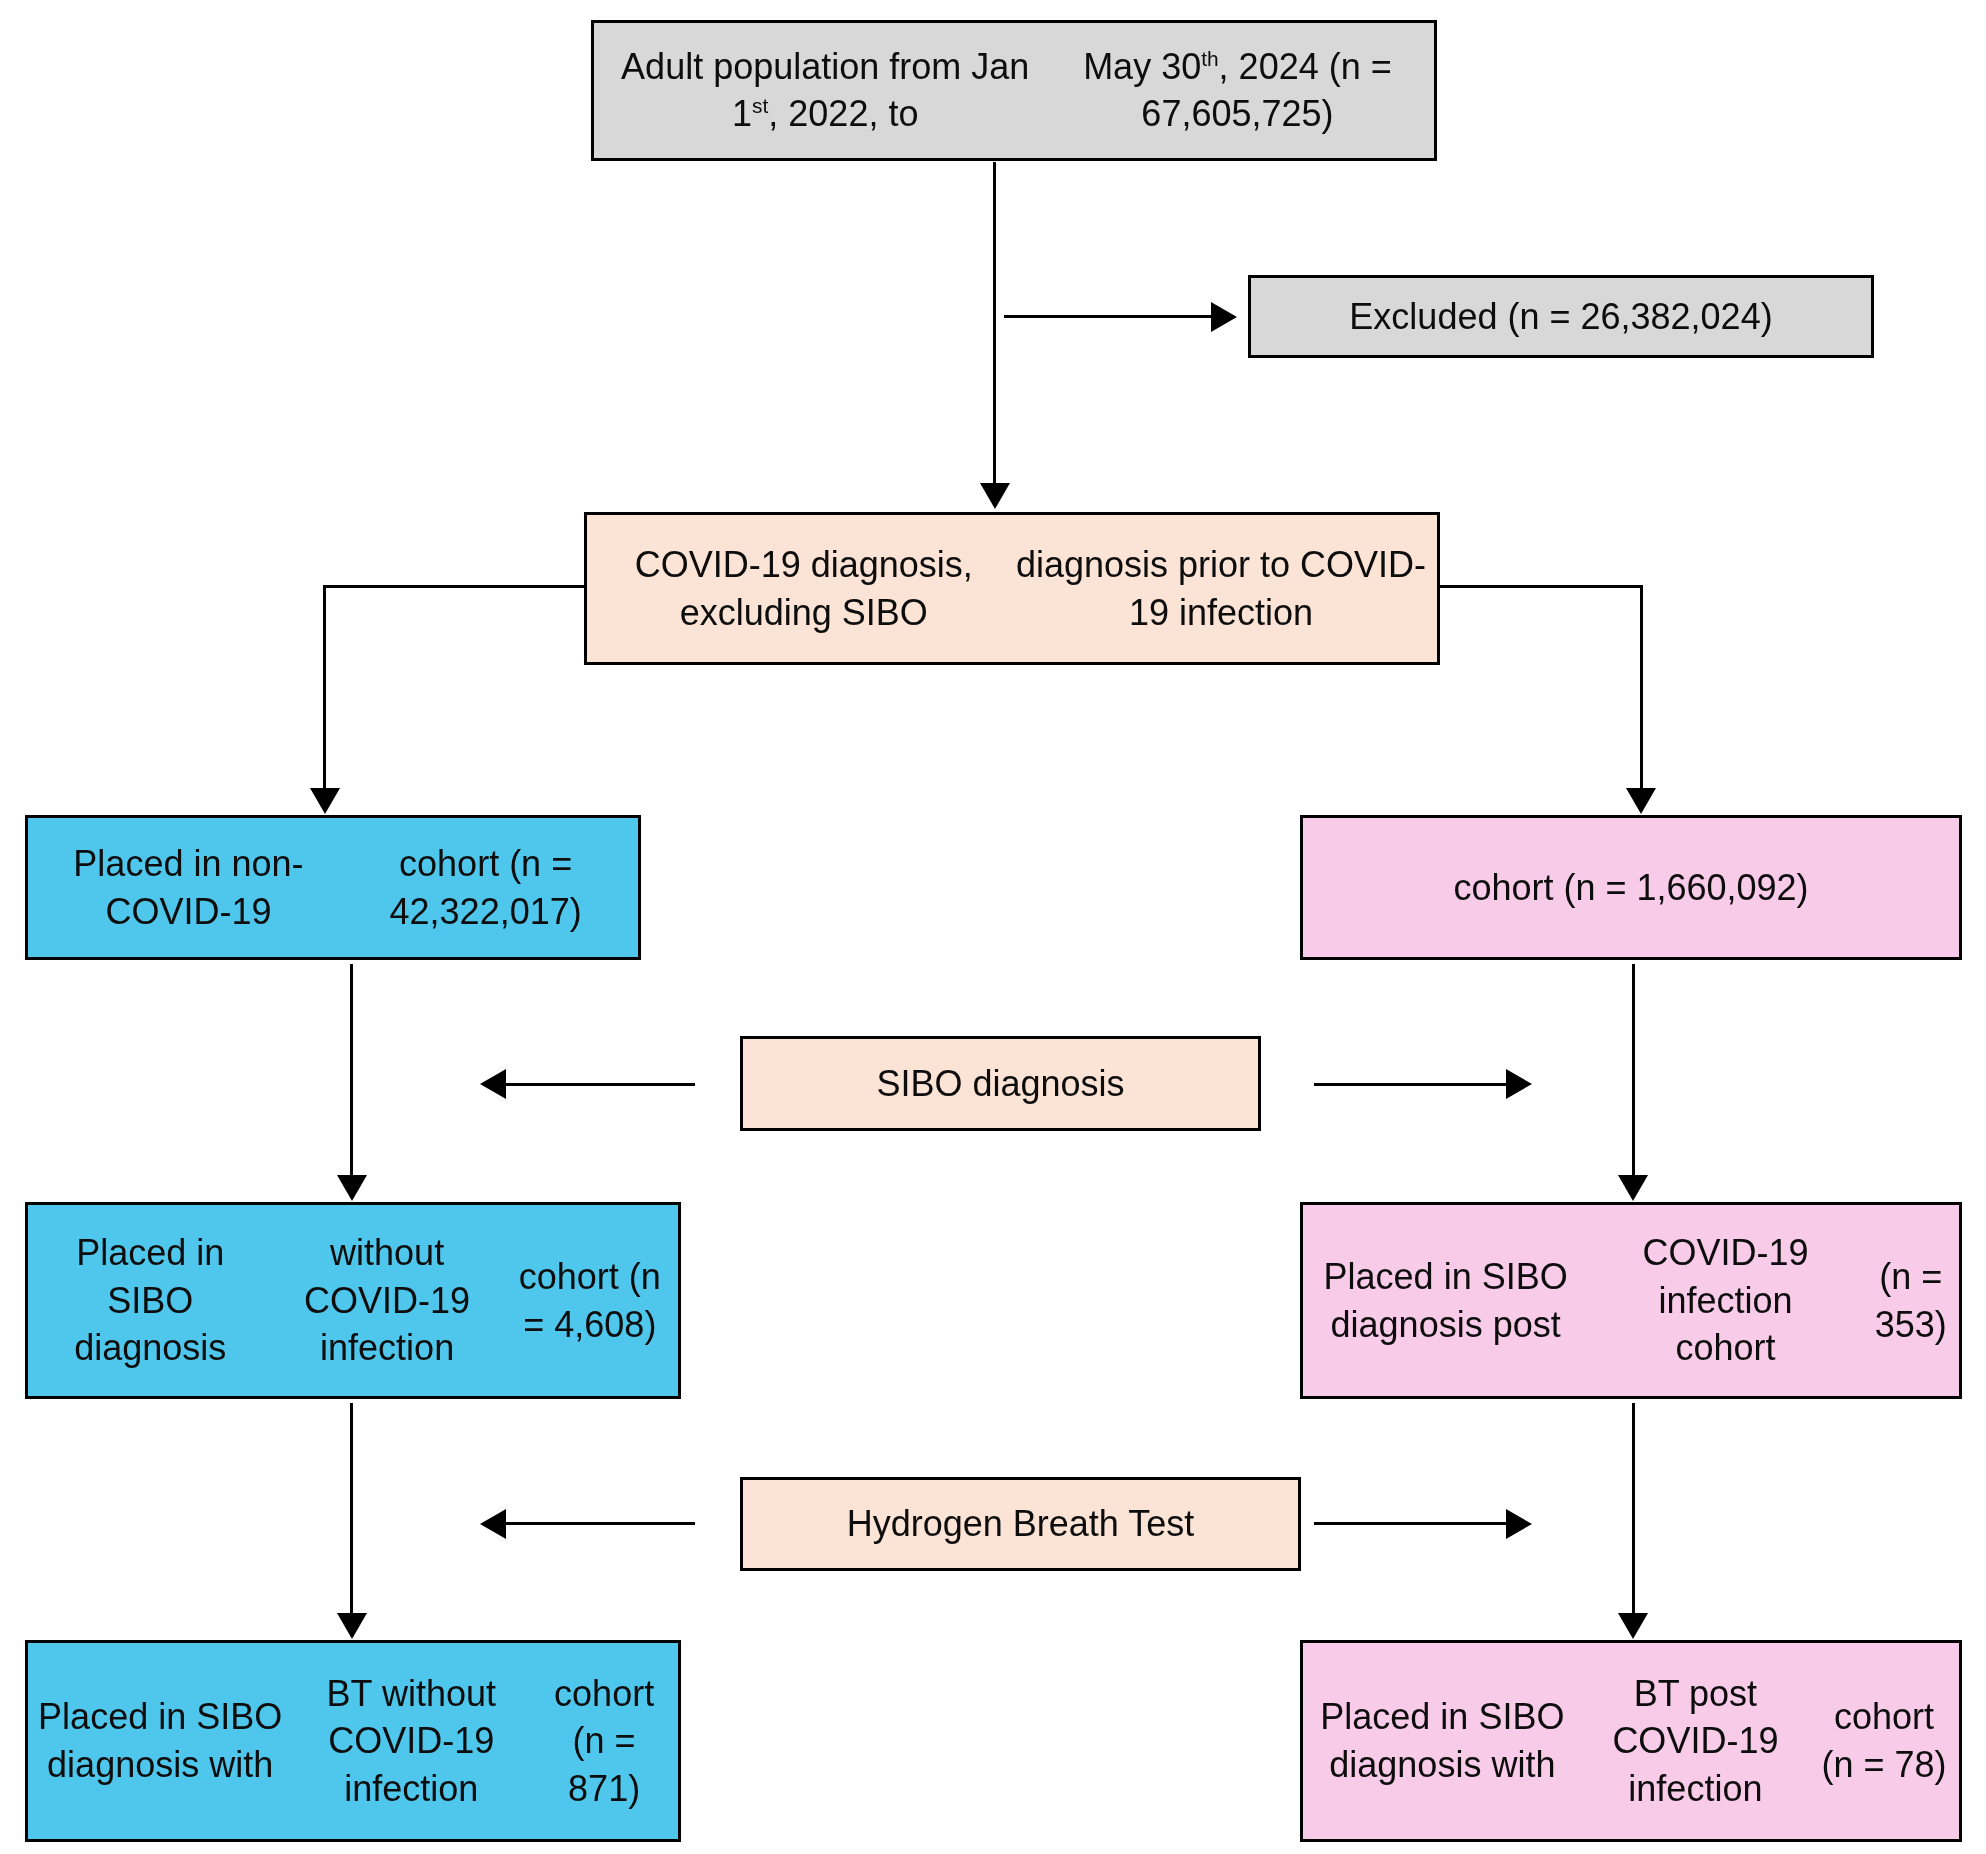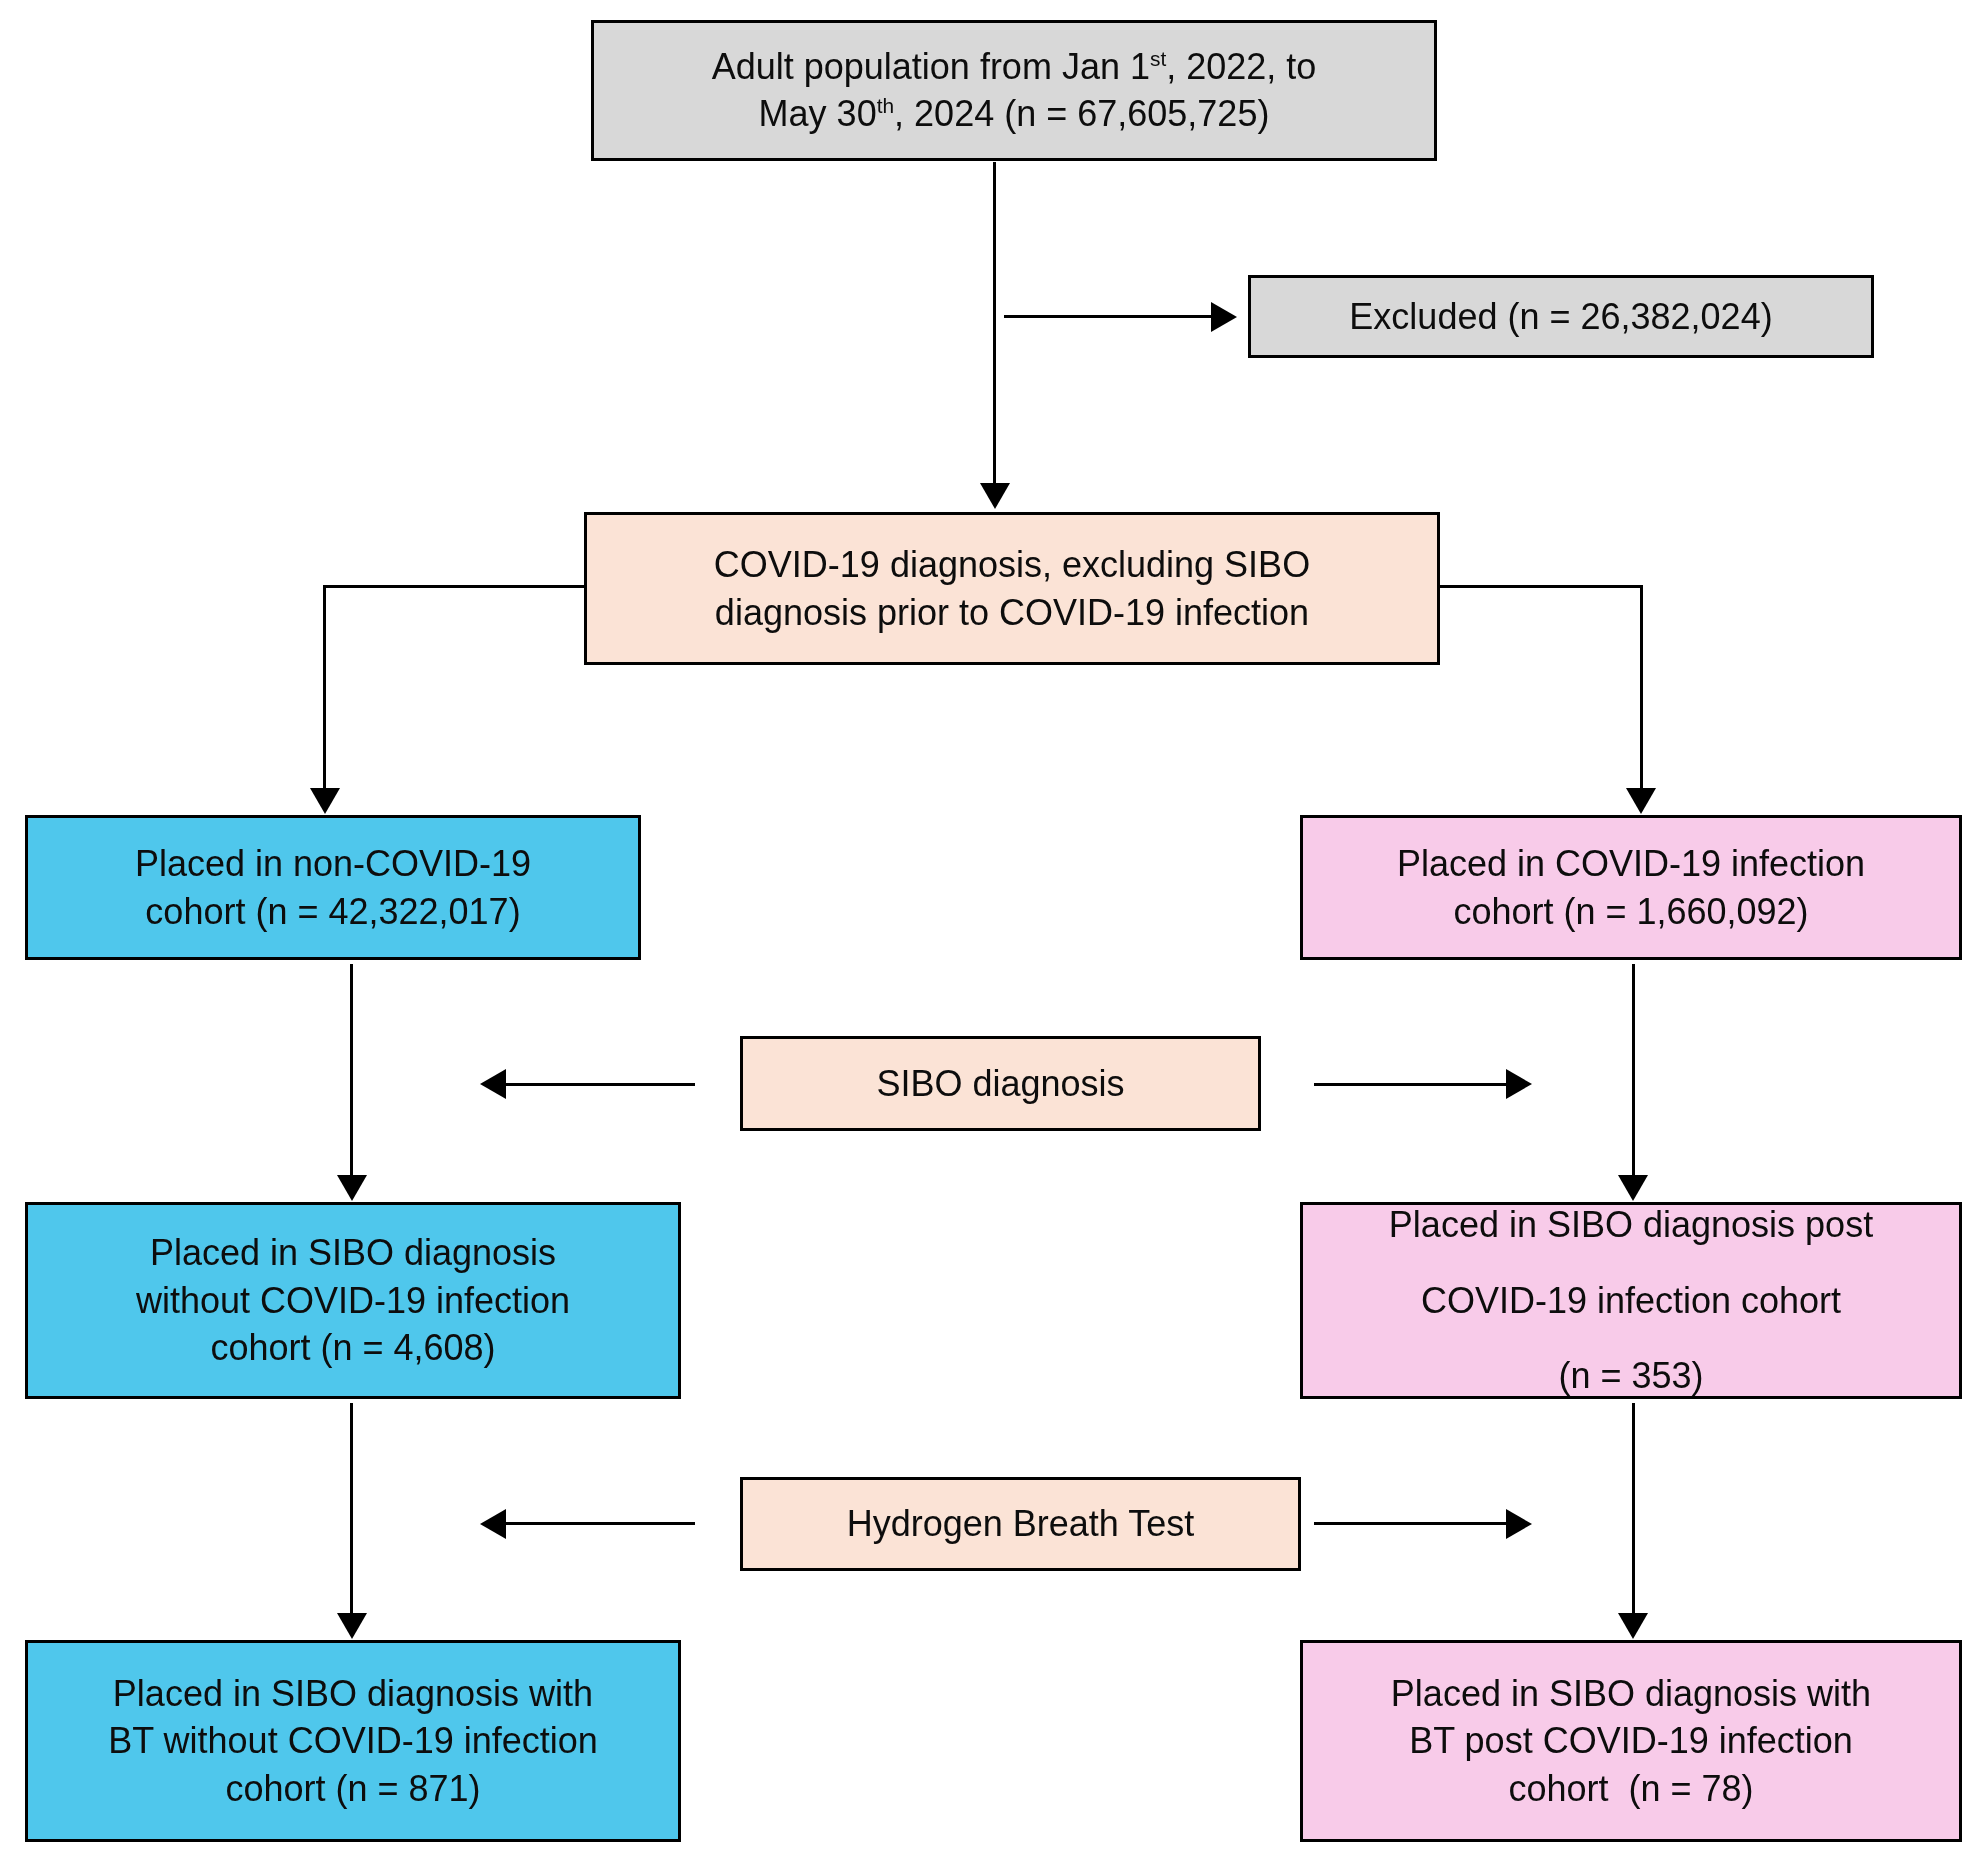--- a/index.html
+++ b/index.html
@@ -10,21 +10,21 @@
     background: #ffffff;
     font-family: "Liberation Sans", sans-serif;
     color: #0d0d0d;
     overflow: hidden;
   }
   .node {
     position: absolute;
     border: 3.9px solid #000;
     box-sizing: border-box;
     display: flex;
-    flex-direction: column;
+    flex-direction: row;
     justify-content: center;
     align-items: center;
     text-align: center;
     font-size: 36px;
     line-height: 1.32;
     padding: 4.7px 7.8px;
   }
   .line { white-space: pre-wrap; }
   sup { font-size: 0.58em; vertical-align: super; line-height: 0; }
   .gray  { background: var(--box-gray); }
@@ -56,21 +56,20 @@
     <div class="line">COVID-19 diagnosis, excluding SIBO</div>
     <div class="line">diagnosis prior to COVID-19 infection</div>
   </div>
 
   <div class="node cyan" style="left:25px; top:815px; width:616px; height:145px;">
     <div class="line">Placed in non-COVID-19</div>
     <div class="line">cohort (n = 42,322,017)</div>
   </div>
 
   <div class="node pink" style="left:1300px; top:815px; width:662px; height:145px;">
-    <div class="line">Placed in COVID-19 infection</div>
     <div class="line">cohort (n = 1,660,092)</div>
   </div>
 
   <div class="node peach" style="left:740px; top:1036px; width:521px; height:95px;">
     <div class="line">SIBO diagnosis</div>
   </div>
 
   <div class="node cyan" style="left:25px; top:1202px; width:656px; height:197px;">
     <div class="line">Placed in SIBO diagnosis</div>
     <div class="line">without COVID-19 infection</div>

